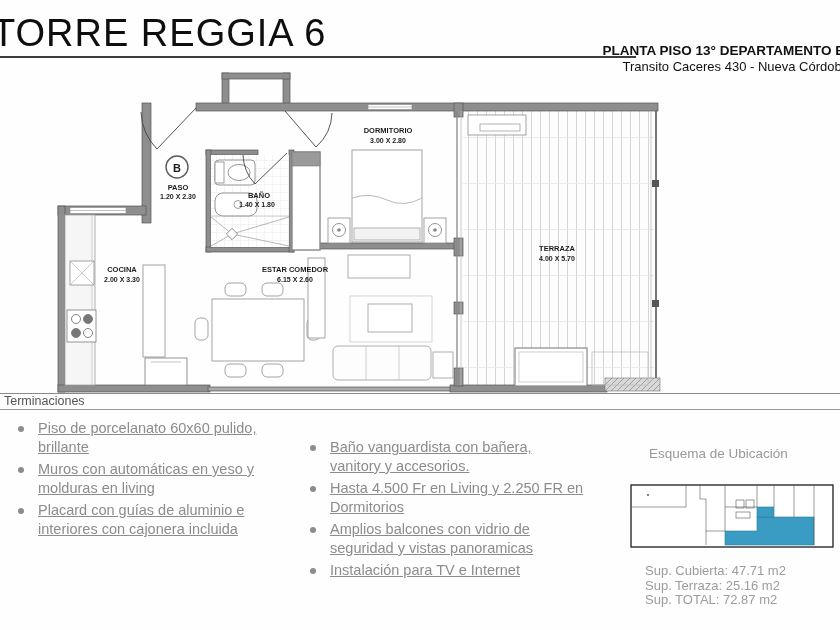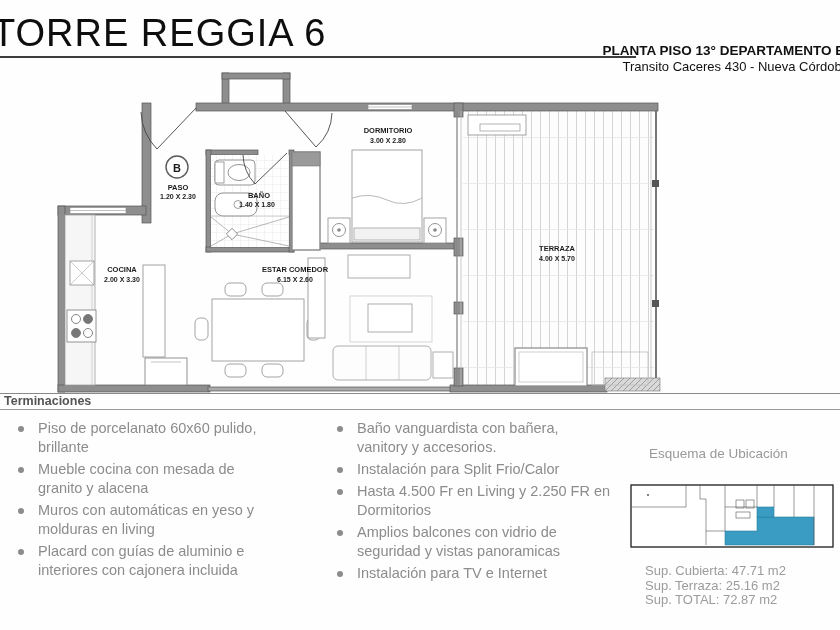--- a/index.html
+++ b/index.html
@@ -22,28 +22,28 @@
     font-size:13px;color:#111;
   }
   
   .plan{position:absolute;left:0;top:0;}
   .plan text{font-family:"Liberation Sans",sans-serif;font-weight:bold;fill:#1b1b1b;}
   .room-label{font-size:7.5px;}
   .room-dims{font-size:7px;font-weight:normal;fill:#222;}
   
   .sec-rule1{position:absolute;left:0;top:393px;width:840px;height:1px;background:#8a8a8a;}
   .sec-rule2{position:absolute;left:0;top:409px;width:840px;height:1px;background:#9a9a9a;}
-  .sec-heading{position:absolute;left:4px;top:394px;font-size:12.5px;color:#555;font-weight:bold;}
+  .sec-heading{position:absolute;left:4px;top:394px;font-size:12.5px;color:#555;}
   ul.spec{
     position:absolute;top:419px;margin:0;padding:0;list-style:none;
     font-size:14.5px;line-height:19px;color:#8c8c8c;
   }
   ul.spec.left{left:14px;width:262px;}
-  ul.spec.right{left:333px;width:278px;}
-  ul.spec li{position:relative;padding-left:24px;margin:0 0 3px 0;}
+  ul.spec.right{left:306px;width:278px;margin-top:19px;}
+  ul.spec li{position:relative;padding-left:24px;margin:0 0 3px 0;text-decoration:underline;}
   ul.spec li::before{
     content:"";position:absolute;left:4px;top:7px;width:6px;height:6px;
     border-radius:50%;background:#8c8c8c;
   }
   
   .ubi-title{position:absolute;left:649px;top:446px;font-size:13.5px;color:#999;}
   .ubi-svg{position:absolute;left:628px;top:476px;}
   .areas{position:absolute;left:645px;top:564px;font-size:13px;line-height:14.5px;color:#9c9c9c;}
 </style>
 </head>
@@ -230,28 +230,26 @@
     <text class="room-dims" x="557" y="261">4.00 X 5.70</text>
   </g>
 </svg>
 
 <div class="sec-rule1"></div>
 <div class="sec-heading">Terminaciones</div>
 <div class="sec-rule2"></div>
 
 <ul class="spec left">
   <li>Piso de porcelanato  60x60 pulido, brillante</li>
-  <li>Mueble cocina con mesada  de granito y alacena</li>
   <li>Muros con automáticas en yeso y molduras en living</li>
   <li>Placard con guías de aluminio e interiores con cajonera incluida</li>
 </ul>
 
 <ul class="spec right">
   <li>Baño vanguardista con bañera, vanitory y accesorios.</li>
-  <li>Instalación para Split Frio/Calor</li>
   <li>Hasta 4.500 Fr en Living y 2.250 FR en Dormitorios</li>
   <li>Amplios balcones con vidrio de seguridad y vistas panoramicas</li>
   <li>Instalación para TV e Internet</li>
 </ul>
 
 <div class="ubi-title">Esquema de Ubicación</div>
 
 <svg class="ubi-svg" width="210" height="76" viewBox="0 0 210 76">
   <rect x="3" y="9" width="202" height="62" fill="#ffffff" stroke="#2c2c2c" stroke-width="1.4"></rect>
 

